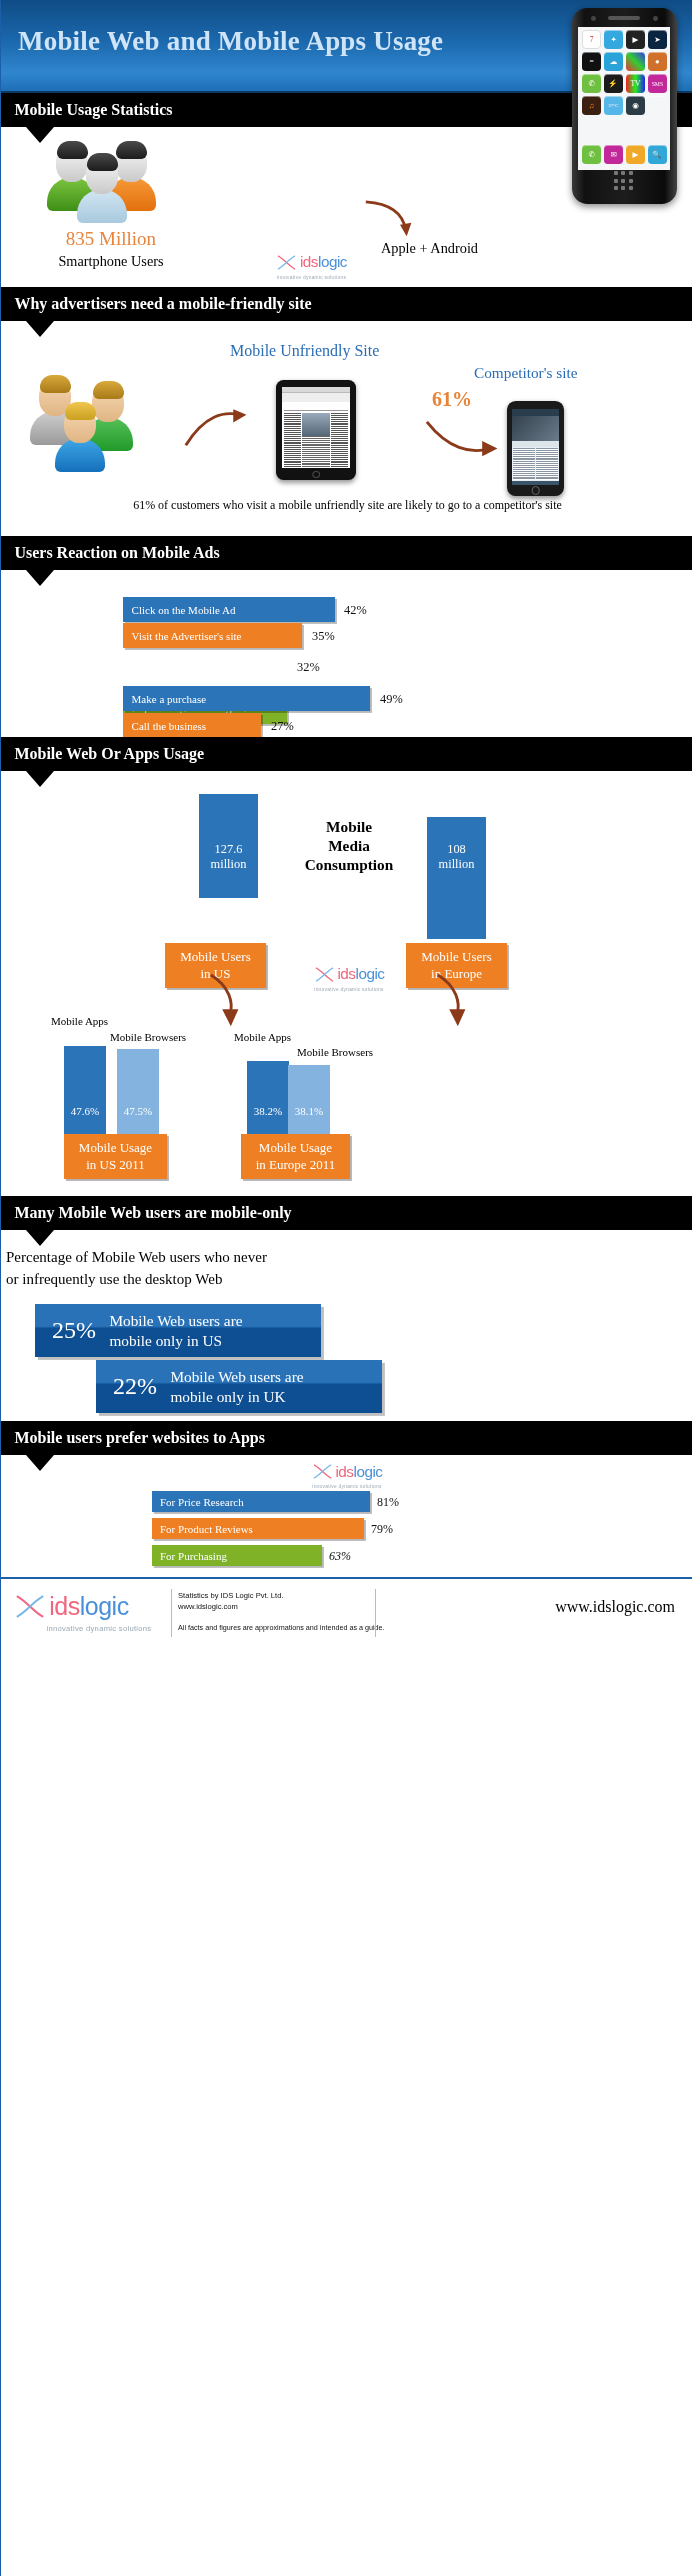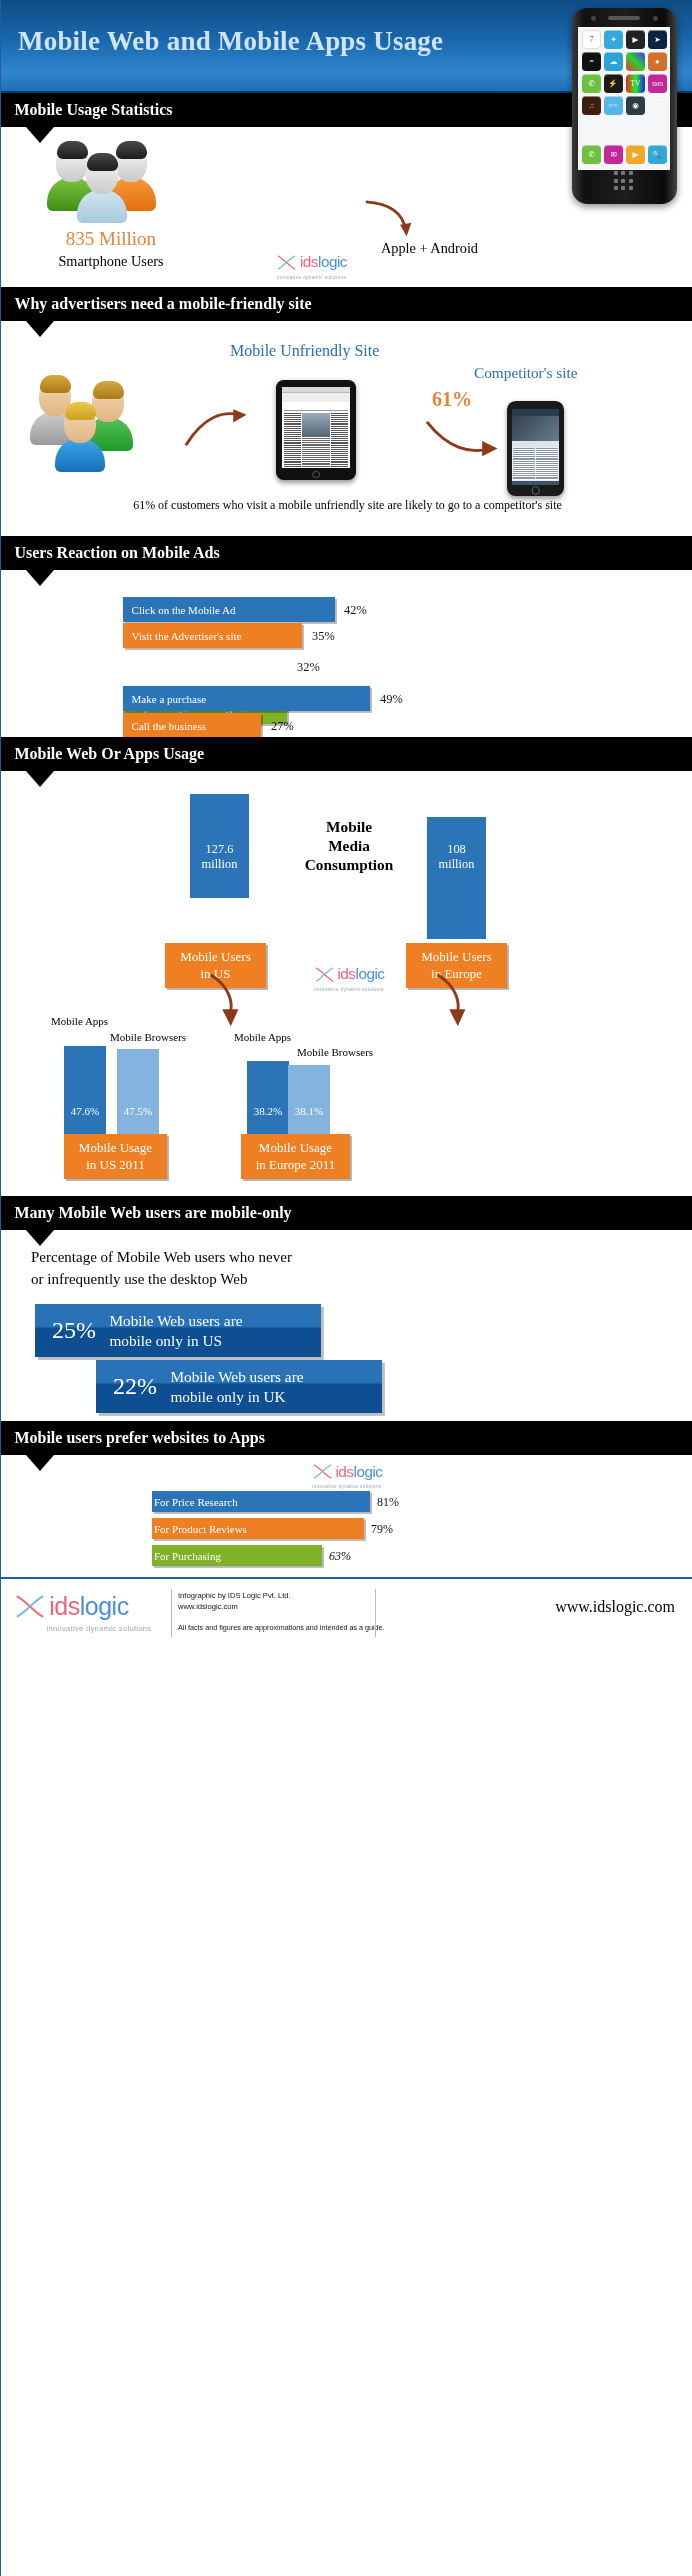--- a/index.html
+++ b/index.html
@@ -114,33 +114,33 @@
          font-size:15.3px; font-weight:bold; line-height:1.25; }
   .obox { position:absolute; background:#ef7f23; color:#fff; text-align:center; font-size:13px;
           line-height:1.35; padding:4.8px 0; box-shadow:1.9px 1.9px 0 rgba(0,0,0,.3); }
   .sbar { position:absolute; color:#fff; text-align:center; font-size:11px; }
   .sbar span { position:absolute; bottom:17px; left:0; right:0; }
   .slabel { position:absolute; font-size:11px; }
   .logo-mid { position:absolute; left:286px; top:194px; width:124px; text-align:center; }
 
   
   .sec5 { position:relative; height:191px; }
-  .p5-text { position:absolute; left:30px; top:17px; font-size:15px; line-height:1.45; }
+  .p5-text { position:absolute; left:5px; top:17px; font-size:15px; line-height:1.45; }
   .mobox { position:absolute; display:flex; align-items:center; color:#fff;
            background:linear-gradient(to bottom,#2a72b8 0%,#2a72b8 42%,#0d4f92 46%,#0d4f92 100%);
            box-shadow:2.9px 2.9px 0 rgba(0,0,0,.25); }
   .mobox .pct { font-size:24px; padding:0 13.4px 0 17px; }
   .mobox .txt { font-size:15.3px; line-height:1.28; }
 
   
   .sec6 { position:relative; height:122px; }
   .logo-s6 { position:absolute; left:284px; top:7.6px; width:124px; text-align:center; }
   .pbar-row { position:absolute; left:151px; height:21px; }
   .pbar { height:100%; display:flex; align-items:center; color:#fff; font-size:11px;
-          padding-left:2px; box-shadow:1.9px 1.9px 0 rgba(0,0,0,.28); }
+          padding-left:8px; box-shadow:1.9px 1.9px 0 rgba(0,0,0,.28); }
   .pbar-val { position:absolute; top:50%; transform:translateY(-50%); font-size:12px; color:#111; }
 
   
   .footer { position:relative; height:69px; border-top:2.9px solid #1b5fa8; }
   .footer-logo { position:absolute; left:13.4px; top:13.4px; }
   .foot-mid { position:absolute; left:177px; top:11.4px; font-family:"Liberation Sans", sans-serif;
               font-size:7.6px; line-height:1.45; color:#111; }
   .foot-url { position:absolute; right:17px; top:19px; font-size:16px; }
   .foot-div { position:absolute; left:170px; top:9.5px; width:1px; height:48px; background:#bbb; }
   .foot-div2 { position:absolute; left:374px; top:9.5px; width:1px; height:48px; background:#bbb; }
@@ -361,21 +361,21 @@
       <div class="rbar-val" style="left:148px;">27%</div>
     </div>
   </div>
 
   <div class="secbar">
     <span>Mobile Web Or Apps Usage</span>
   </div>
 
   <div class="sec4">
 
-    <div class="bigbar" style="left:189px; top:23px; height:104px;">
+    <div class="bigbar" style="left:198px; top:23px; height:104px;">
       <span style="margin-top:48px;">127.6</span>
       <span>million</span>
     </div>
     <div class="obox" style="left:164px; top:172px; width:101px;">
       <div>Mobile Users</div>
       <div>in US</div>
     </div>
 
     <div class="mmc">
       <div>Mobile</div>
@@ -518,21 +518,21 @@
               <path d="M3 3 C14 9,20 19,31 25" stroke="#f0667e" stroke-width="2.2" fill="none"></path>
               <path d="M31 3 C20 9,14 19,3 25" stroke="#79b8e6" stroke-width="2.2" fill="none"></path>
             </svg>
         </span>
         <span class="ids-txt" style="font-size:25px;"><span class="i">ids</span><span class="l">logic</span></span>
       </div>
       <div class="ids-sub" style="font-size:7.6px;padding-left:32px;">innovative dynamic solutions</div>
     </div>
     <div class="foot-div"></div>
     <div class="foot-mid">
-      <div>Infographic by IDS Logic Pvt. Ltd.</div>
+      <div>Statistics by IDS Logic Pvt. Ltd.</div>
       <div>www.idslogic.com</div>
     </div>
     <div class="foot-note">All facts and figures are approximations and intended as a guide.</div>
     <div class="foot-div2"></div>
     <div class="foot-url">www.idslogic.com</div>
   </div>
 
 </div>
 
 

